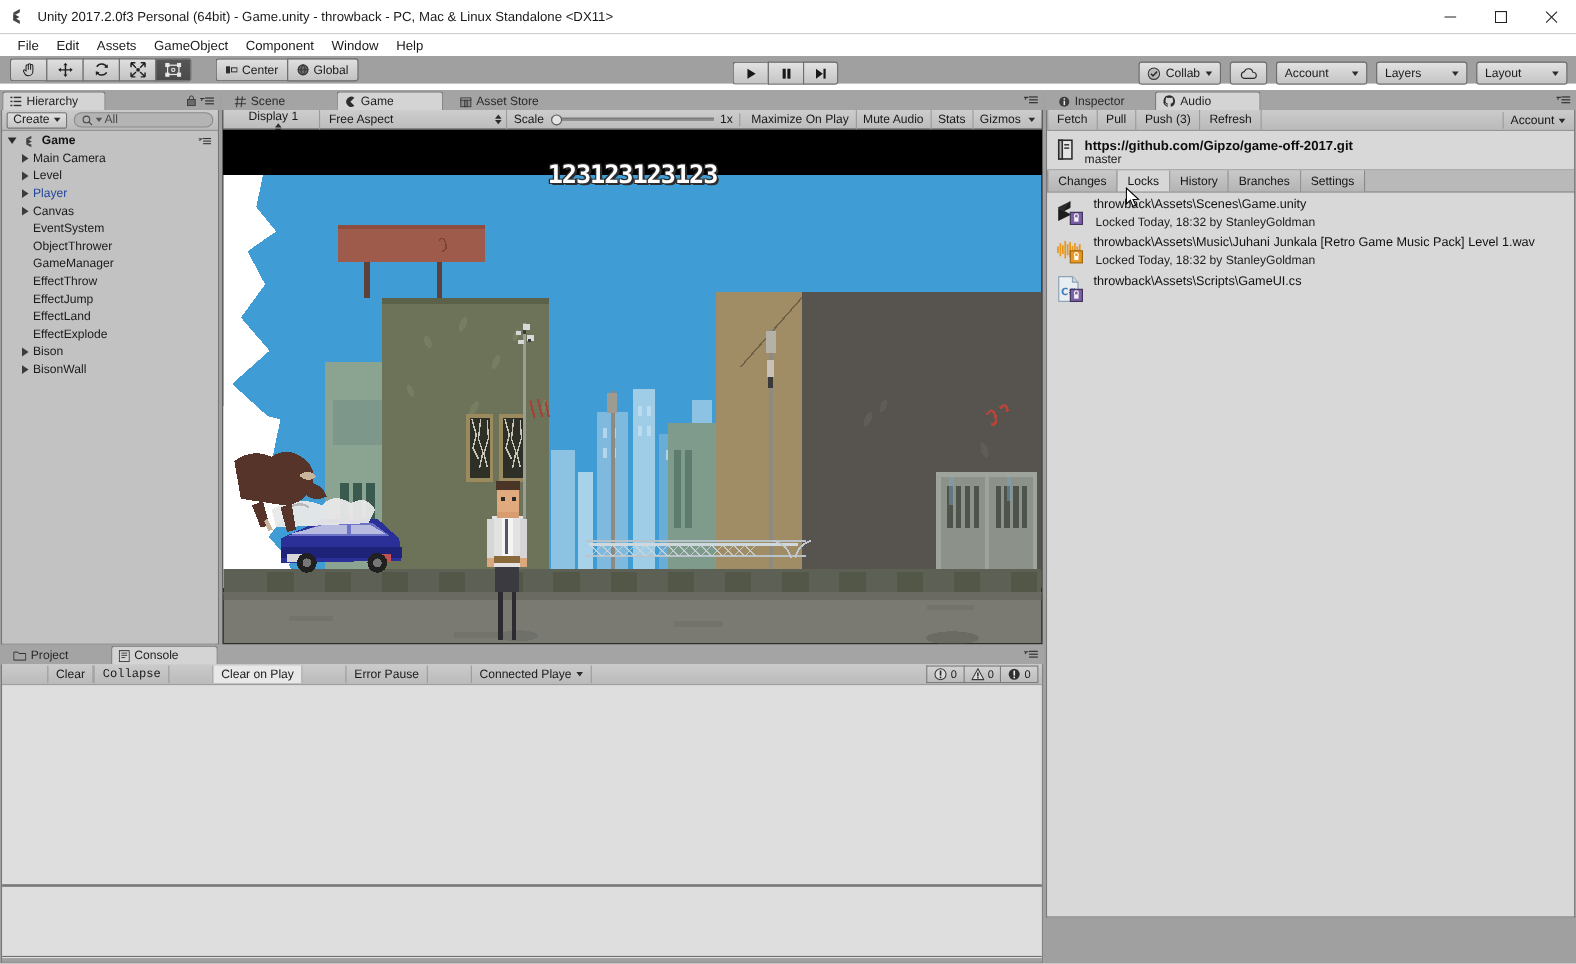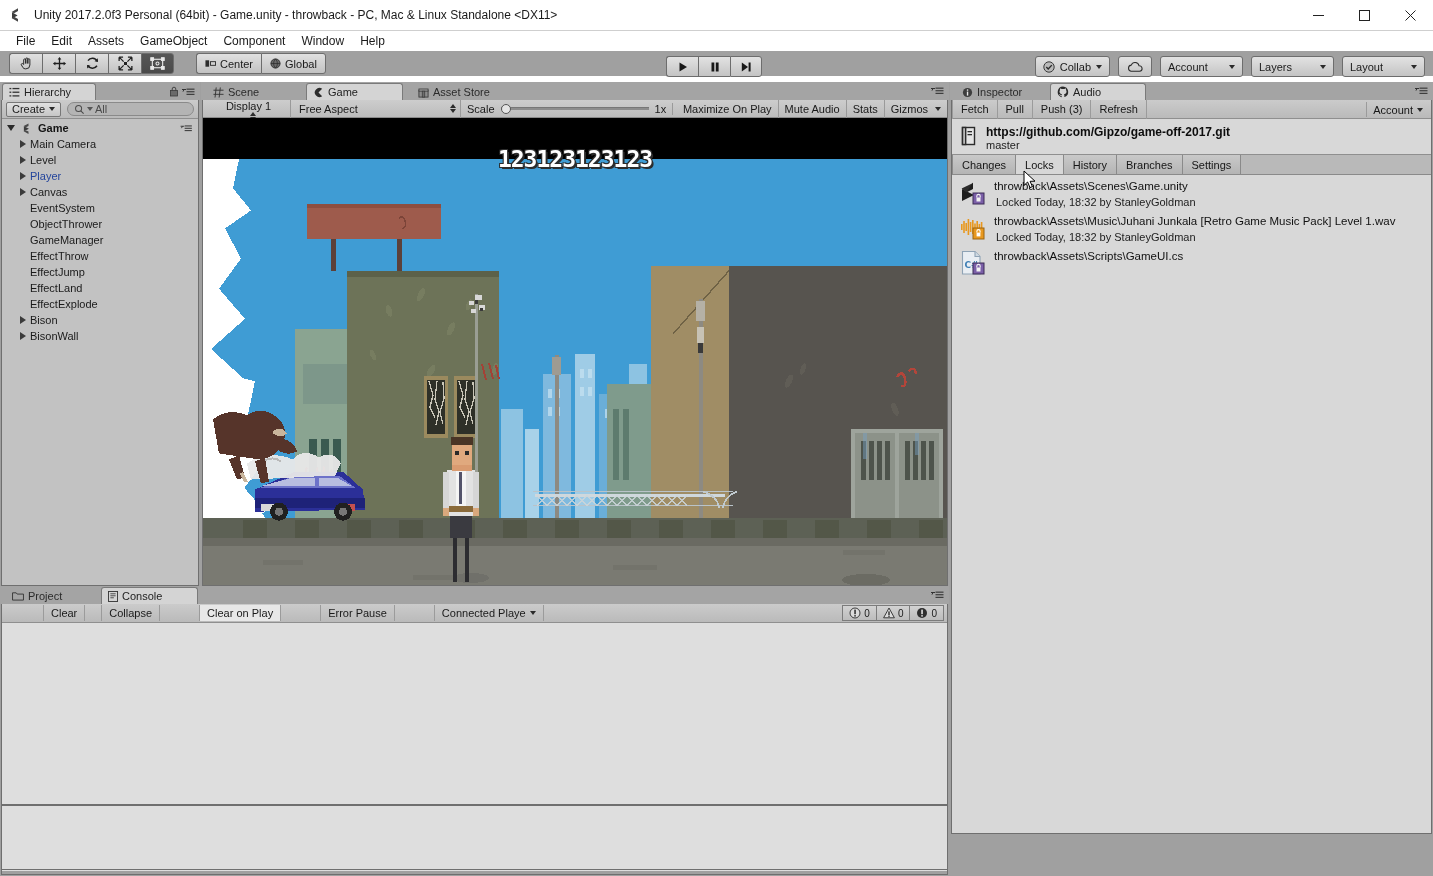--- a/index.html
+++ b/index.html
@@ -828,21 +828,21 @@
             <rect x="5.5" y="4.2" width="8" height="1.1" fill="#333"></rect>
             <rect x="5.5" y="6.8" width="8" height="1.1" fill="#333"></rect>
           </svg>
       </div>
     </div>
     <div class="con-body">
       <div class="con-toolbar">
         <div class="con-btn">
             <span>Clear</span>
           </div>
-        <div class="con-btn" style="margin-left:16px;">
+        <div class="con-btn" style="margin-left:0;font-family:Liberation Mono, monospace;">
             <span>Collapse</span>
           </div>
         <div class="con-btn pressed">
             <span>Clear on Play</span>
           </div>
         <div class="con-btn">
             <span>Error Pause</span>
           </div>
         <div class="con-btn">
           <span>Connected Playe</span>

